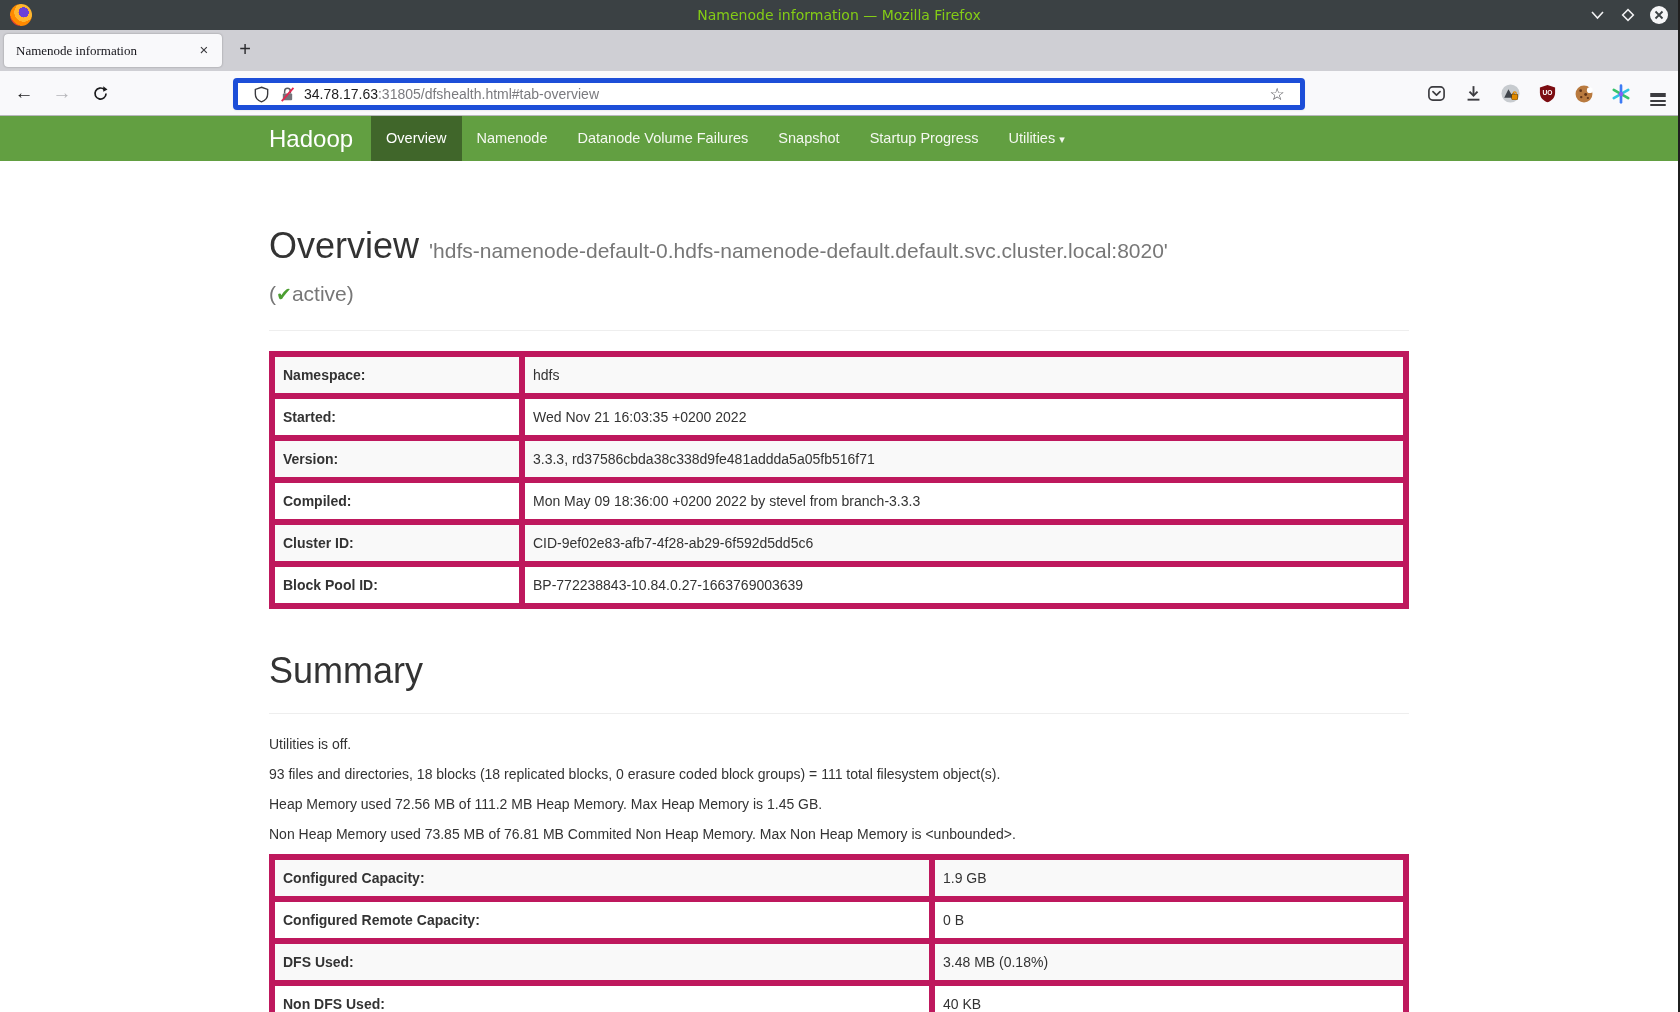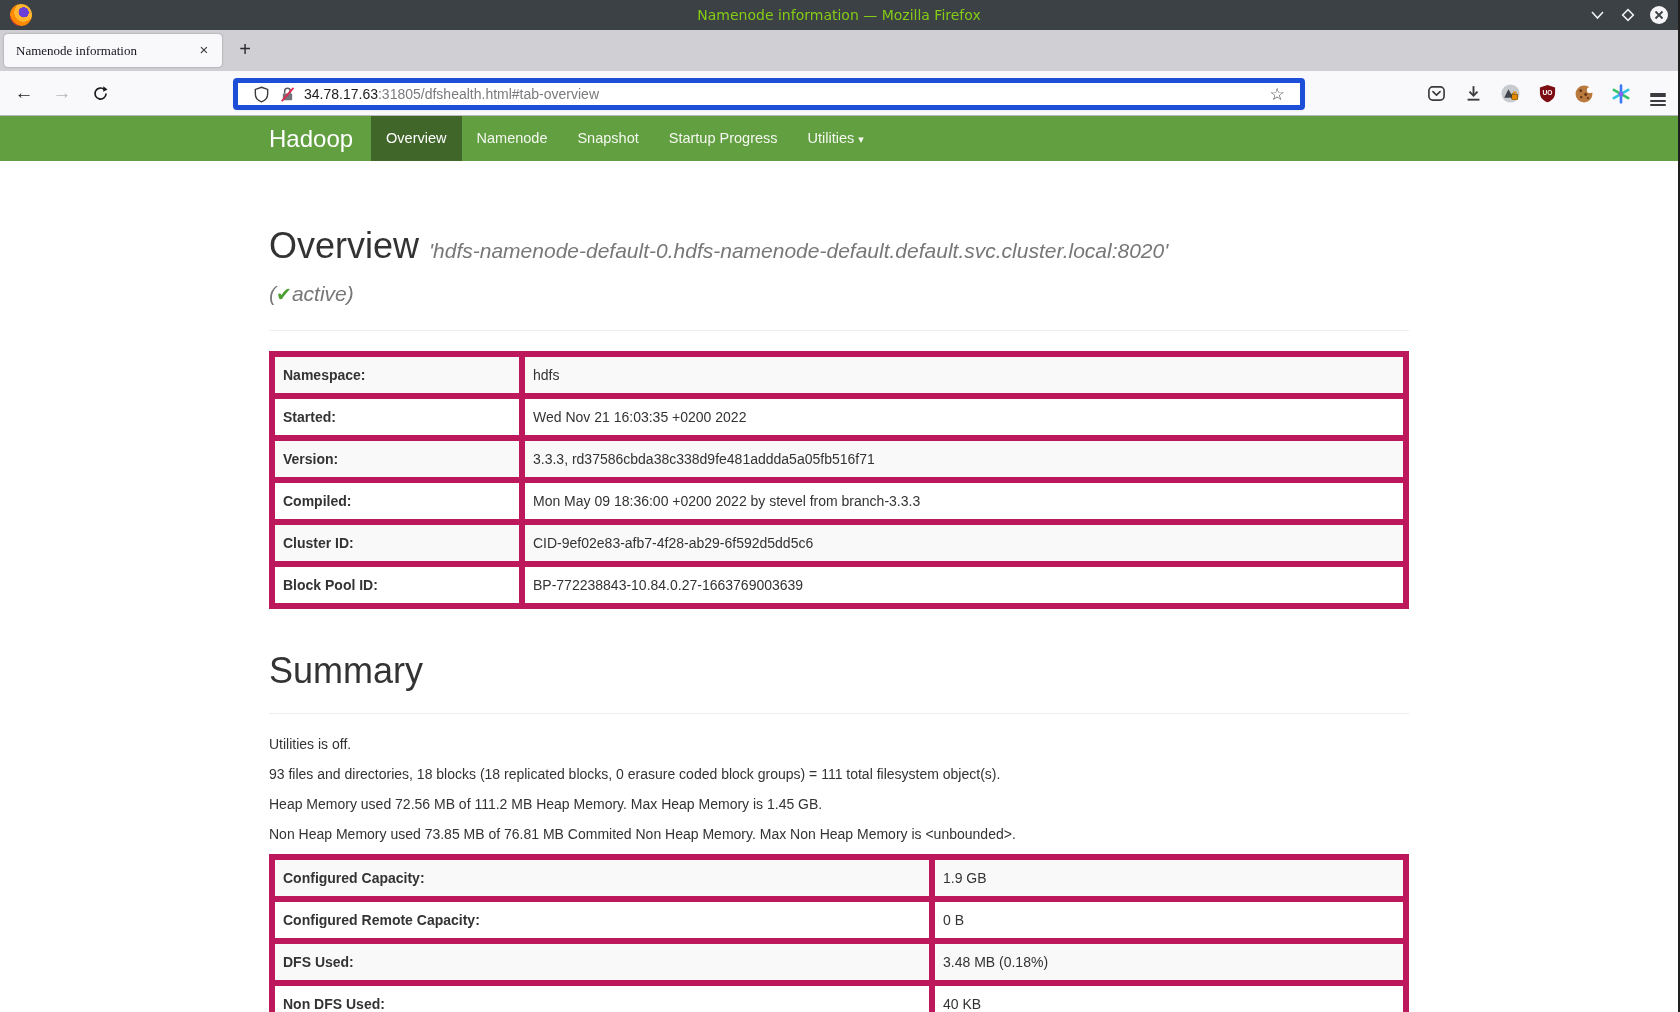--- a/index.html
+++ b/index.html
@@ -55,21 +55,21 @@
   .brand { color:#fff; font-size:24px; line-height:45px; padding-right:18px; text-decoration:none; }
   .hnav-items { display:flex; height:45px; }
   .hnav-item { color:#f4f8f0; font-size:14.5px; line-height:45px; padding:0 15px; text-decoration:none;
                white-space:nowrap; }
   .hnav-item.active { background:var(--navbar-active); color:#fff; }
   .caret { font-size:11px; margin-left:4px; }
 
   
   .content { width:1170px; margin:0 auto; padding:43px 15px 0 15px; color:#333; }
   h1 { font-size:36px; font-weight:500; color:#333; margin:20px 0 10px; line-height:1.2; }
-  h1 .hsmall { font-size:21px; font-weight:400; color:#777; line-height:1.4;font-style:italic; }
+  h1 .hsmall { font-size:21px; font-weight:400; color:#777; line-height:1.4; }
   h1 .check { color:var(--check); font-size:19px; }
   hr { border:none; border-top:1px solid #eee; margin:20px 0; }
   table { border-collapse:collapse; width:1140px; font-size:14px; }
   td { border:6px solid #be185d; padding:8px; line-height:20px; color:#333; vertical-align:top; }
   tr:nth-child(odd) td { background:#f9f9f9; }
   td.lbl { font-weight:bold; }
   .info-table td.lbl { width:250px; }
   .cap-table td.lbl { width:660px; }
   .cap-table { margin-top:8px; }
   .summary-h1 { margin-top:40px; }
@@ -196,20 +196,21 @@
       </div>
     </div>
   </div>
 
   <nav class="hnavbar">
     <div class="hnav-inner">
       <a class="brand">Hadoop</a>
       <div class="hnav-items">
         <a class="hnav-item active">Overview</a>
         <a class="hnav-item">Namenode</a>
+        <a class="hnav-item">Datanode Volume Failures</a>
         <a class="hnav-item">Snapshot</a>
         <a class="hnav-item">Startup Progress</a>
         <a class="hnav-item"><span>Utilities</span><span class="caret">▾</span></a>
       </div>
     </div>
   </nav>
 
   <main class="content">
 
     <h1><span>Overview</span>

